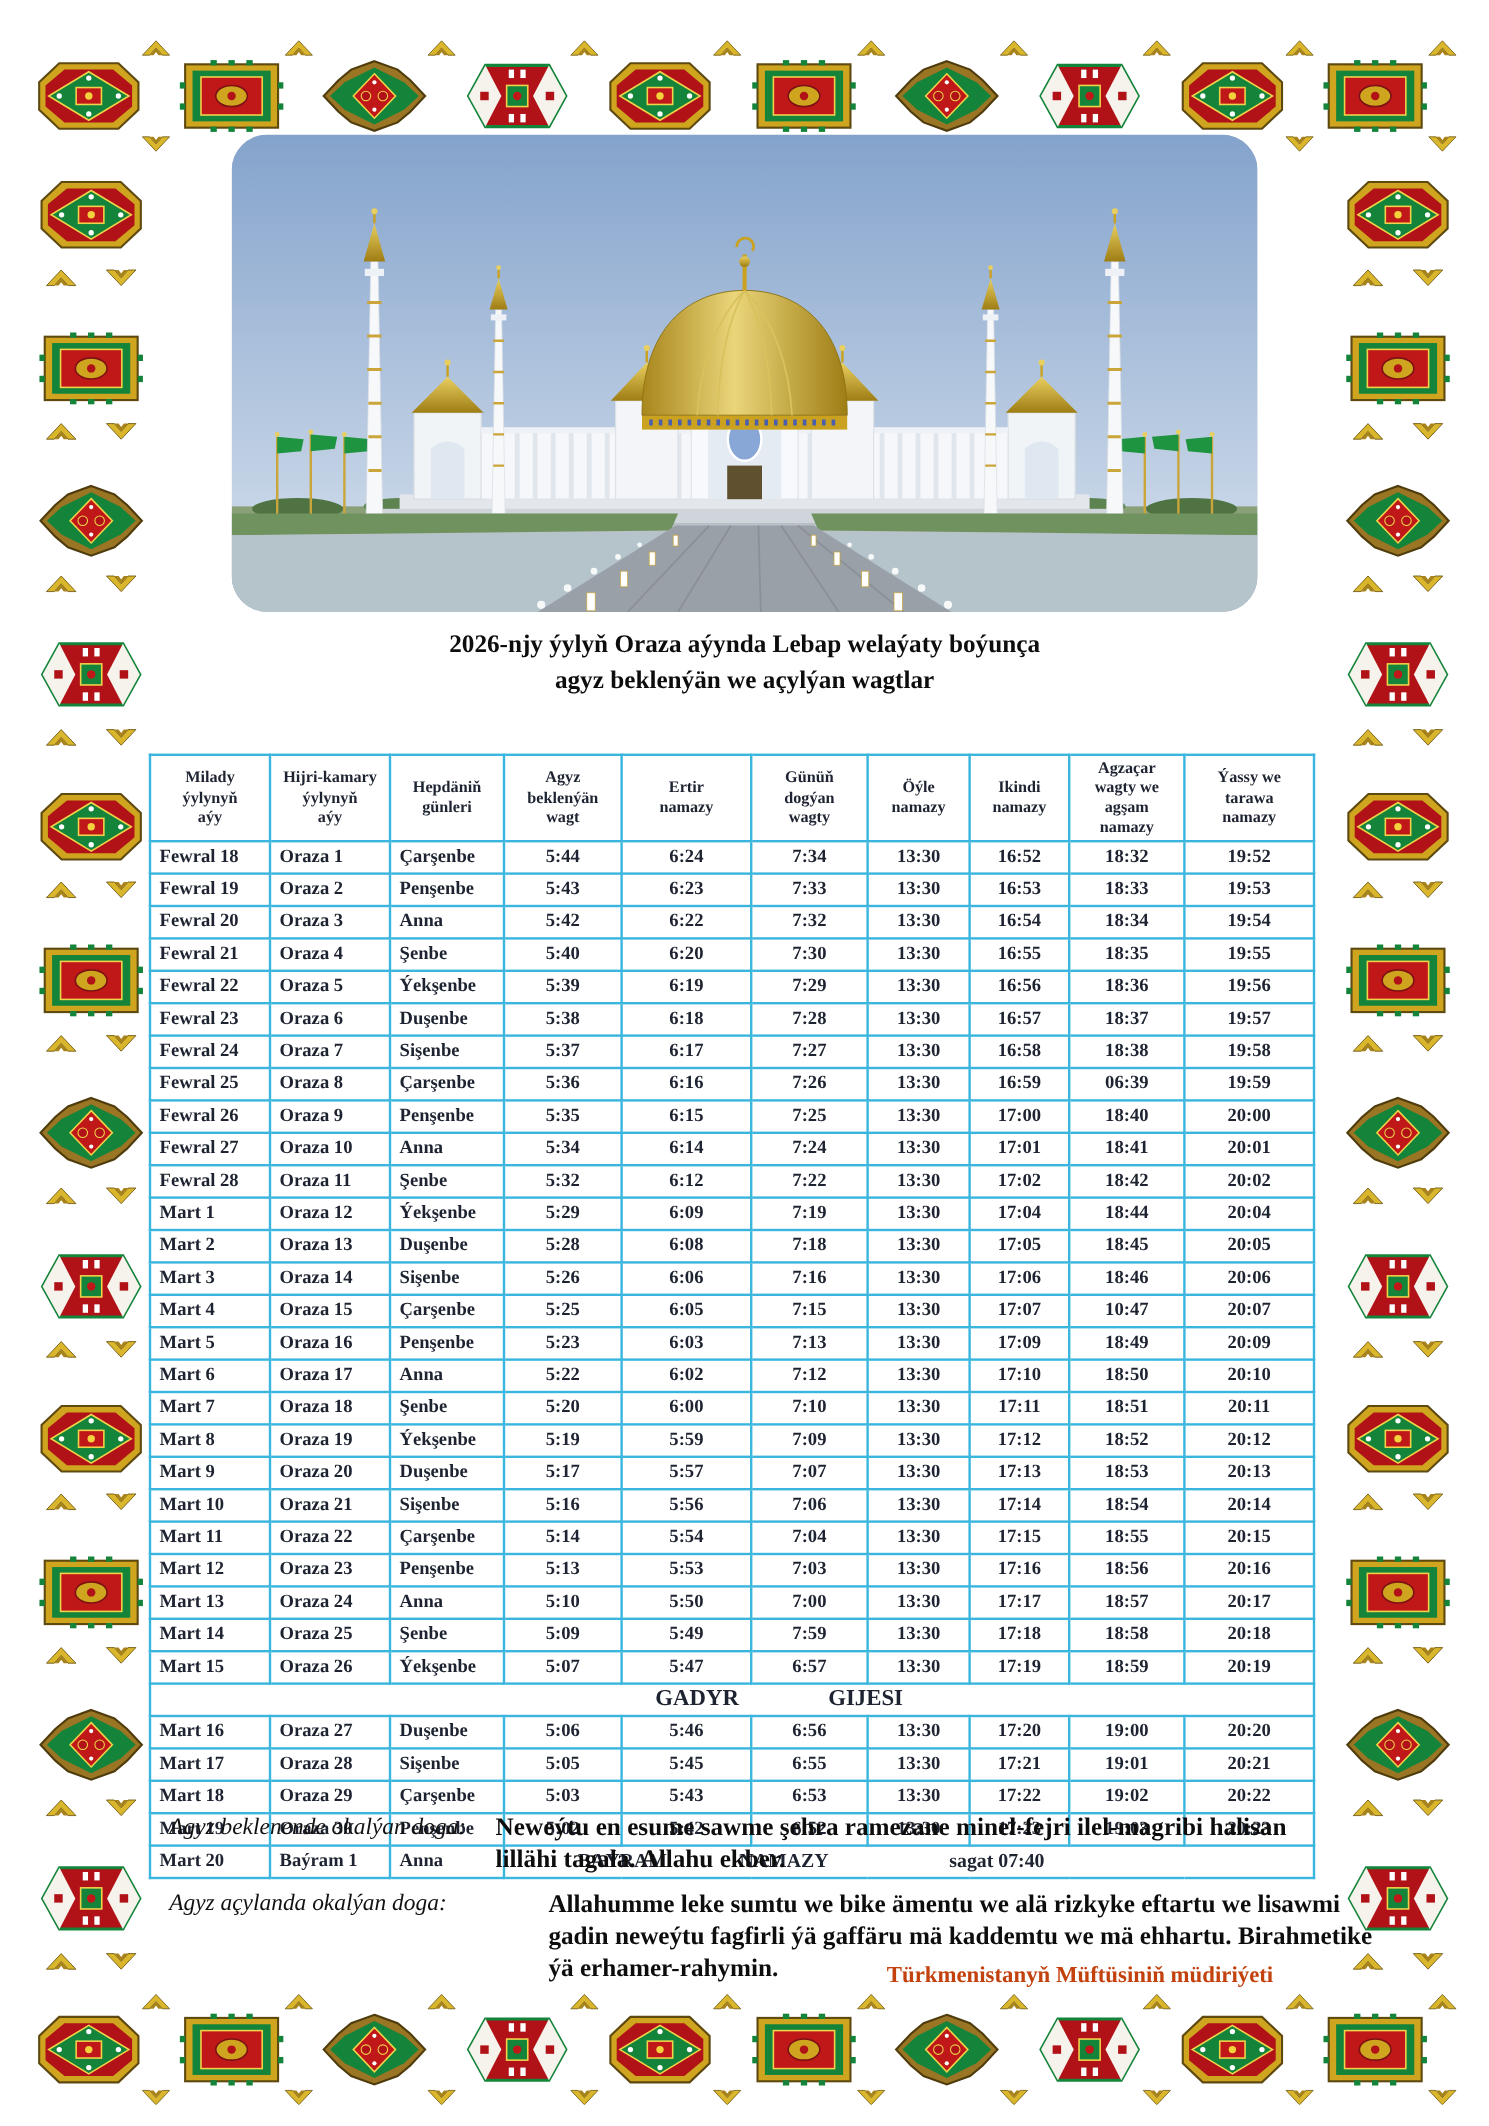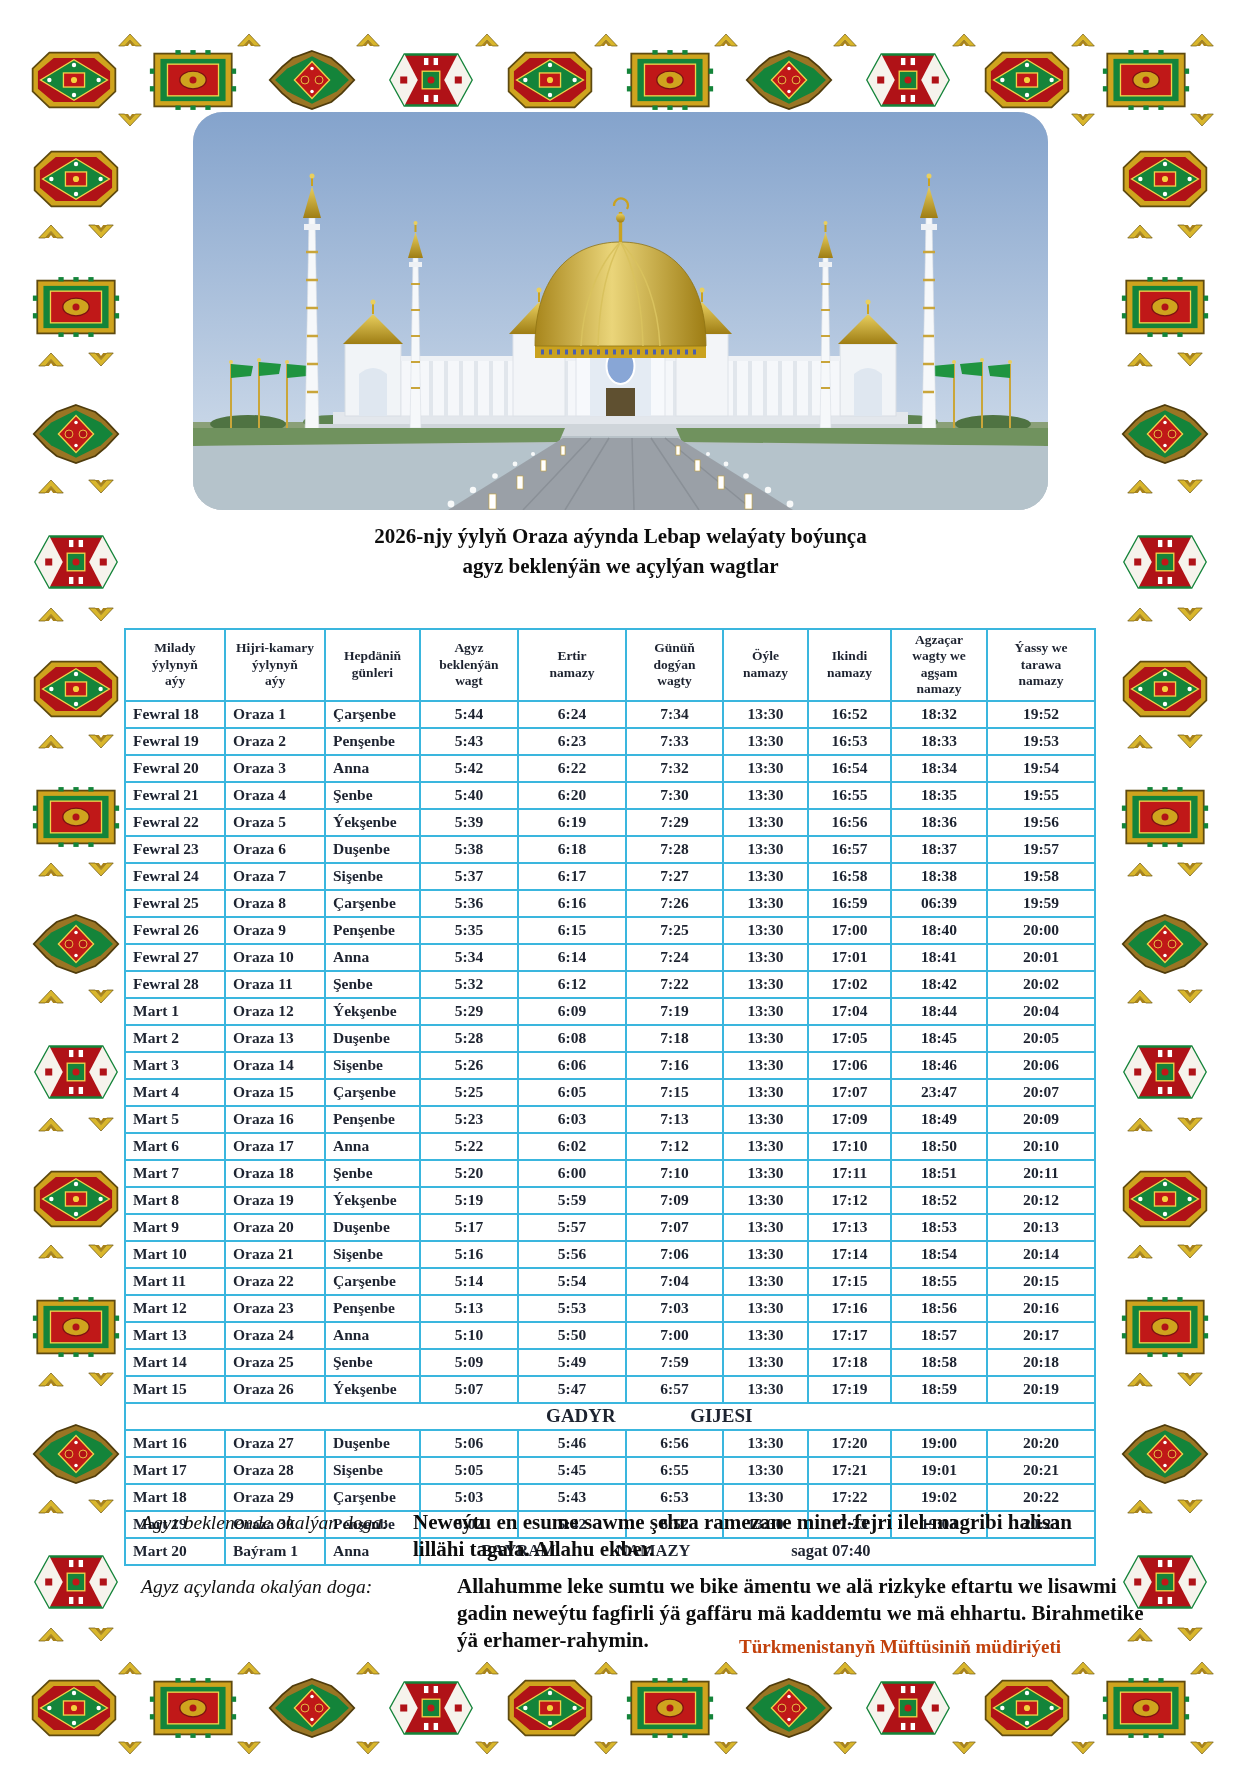--- a/index.html
+++ b/index.html
@@ -740,21 +740,21 @@
         </tr>
         <tr>
           <td class="left">Mart 4</td>
           <td class="left">Oraza 15</td>
           <td class="left">Çarşenbe</td>
           <td class="center">5:25</td>
           <td class="center">6:05</td>
           <td class="center">7:15</td>
           <td class="center">13:30</td>
           <td class="center">17:07</td>
-          <td class="center">23:47</td>
+          <td class="center">10:47</td>
           <td class="center">20:07</td>
         </tr>
         <tr>
           <td class="left">Mart 5</td>
           <td class="left">Oraza 16</td>
           <td class="left">Penşenbe</td>
           <td class="center">5:23</td>
           <td class="center">6:03</td>
           <td class="center">7:13</td>
           <td class="center">13:30</td>

